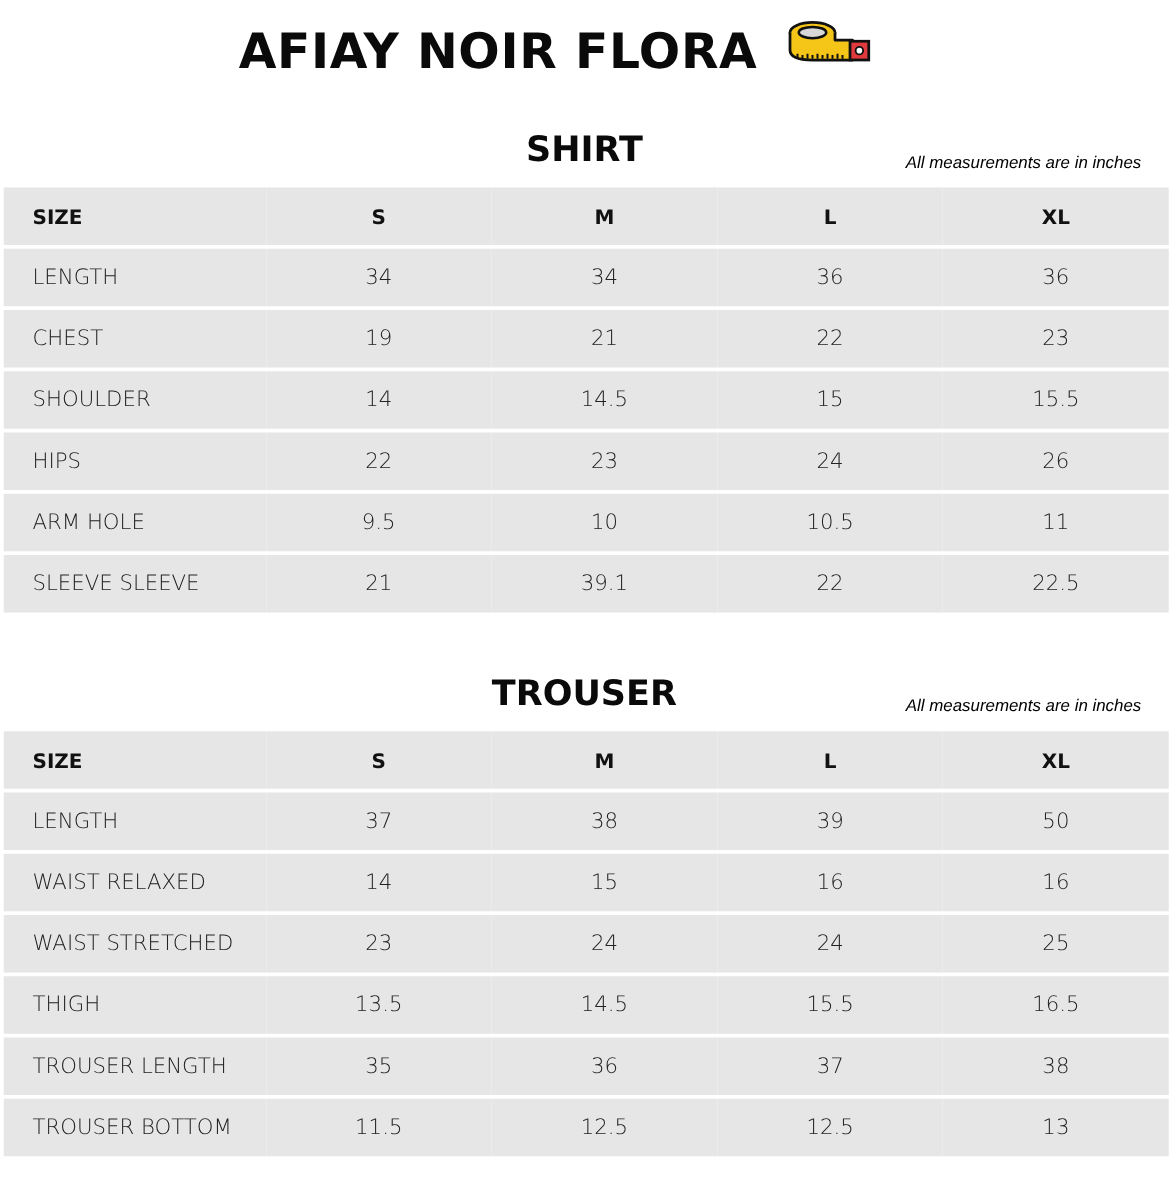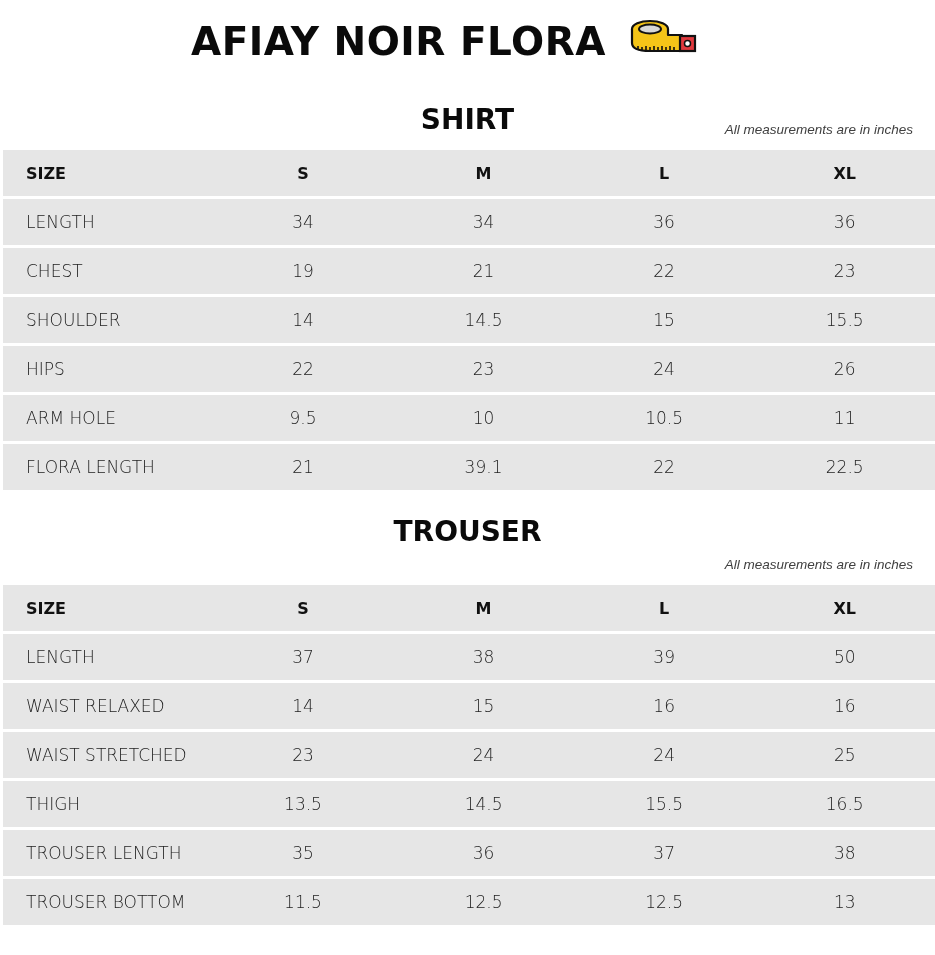--- a/index.html
+++ b/index.html
@@ -44,21 +44,21 @@
       font-size: 28px;
       color: #0a0a0a;
       line-height: 36px;
     }
     .note {
       position: absolute;
       right: 22px;
       font-family: "Liberation Sans", sans-serif;
       font-style: italic;
       font-size: 13.5px;
-      color: #404040;
+      color: #000000;
     }
     .size-table {
       position: absolute;
       left: 3px;
       width: 932px;
       border-collapse: separate;
       border-spacing: 0 3px;
     }
     .size-table td {
       background: #e6e6e6;
@@ -140,30 +140,30 @@
       <td>26</td>
     </tr>
     <tr>
       <td class="label">ARM HOLE</td>
       <td>9.5</td>
       <td>10</td>
       <td>10.5</td>
       <td>11</td>
     </tr>
     <tr>
-      <td class="label">FLORA LENGTH</td>
+      <td class="label">SLEEVE SLEEVE</td>
       <td>21</td>
       <td>39.1</td>
       <td>22</td>
       <td>22.5</td>
     </tr>
   </tbody>
 </table>
 
-<div class="section-title" style="top:514px;">TROUSER</div>
+<div class="section-title" style="top:537px;">TROUSER</div>
 <div class="note" style="top:557px;">All measurements are in inches</div>
 
 <table class="size-table" style="top:582px;">
   <tbody>
     <tr class="head">
       <td class="label">SIZE</td>
       <td class="col">S</td>
       <td class="col">M</td>
       <td class="col">L</td>
       <td class="col">XL</td>

